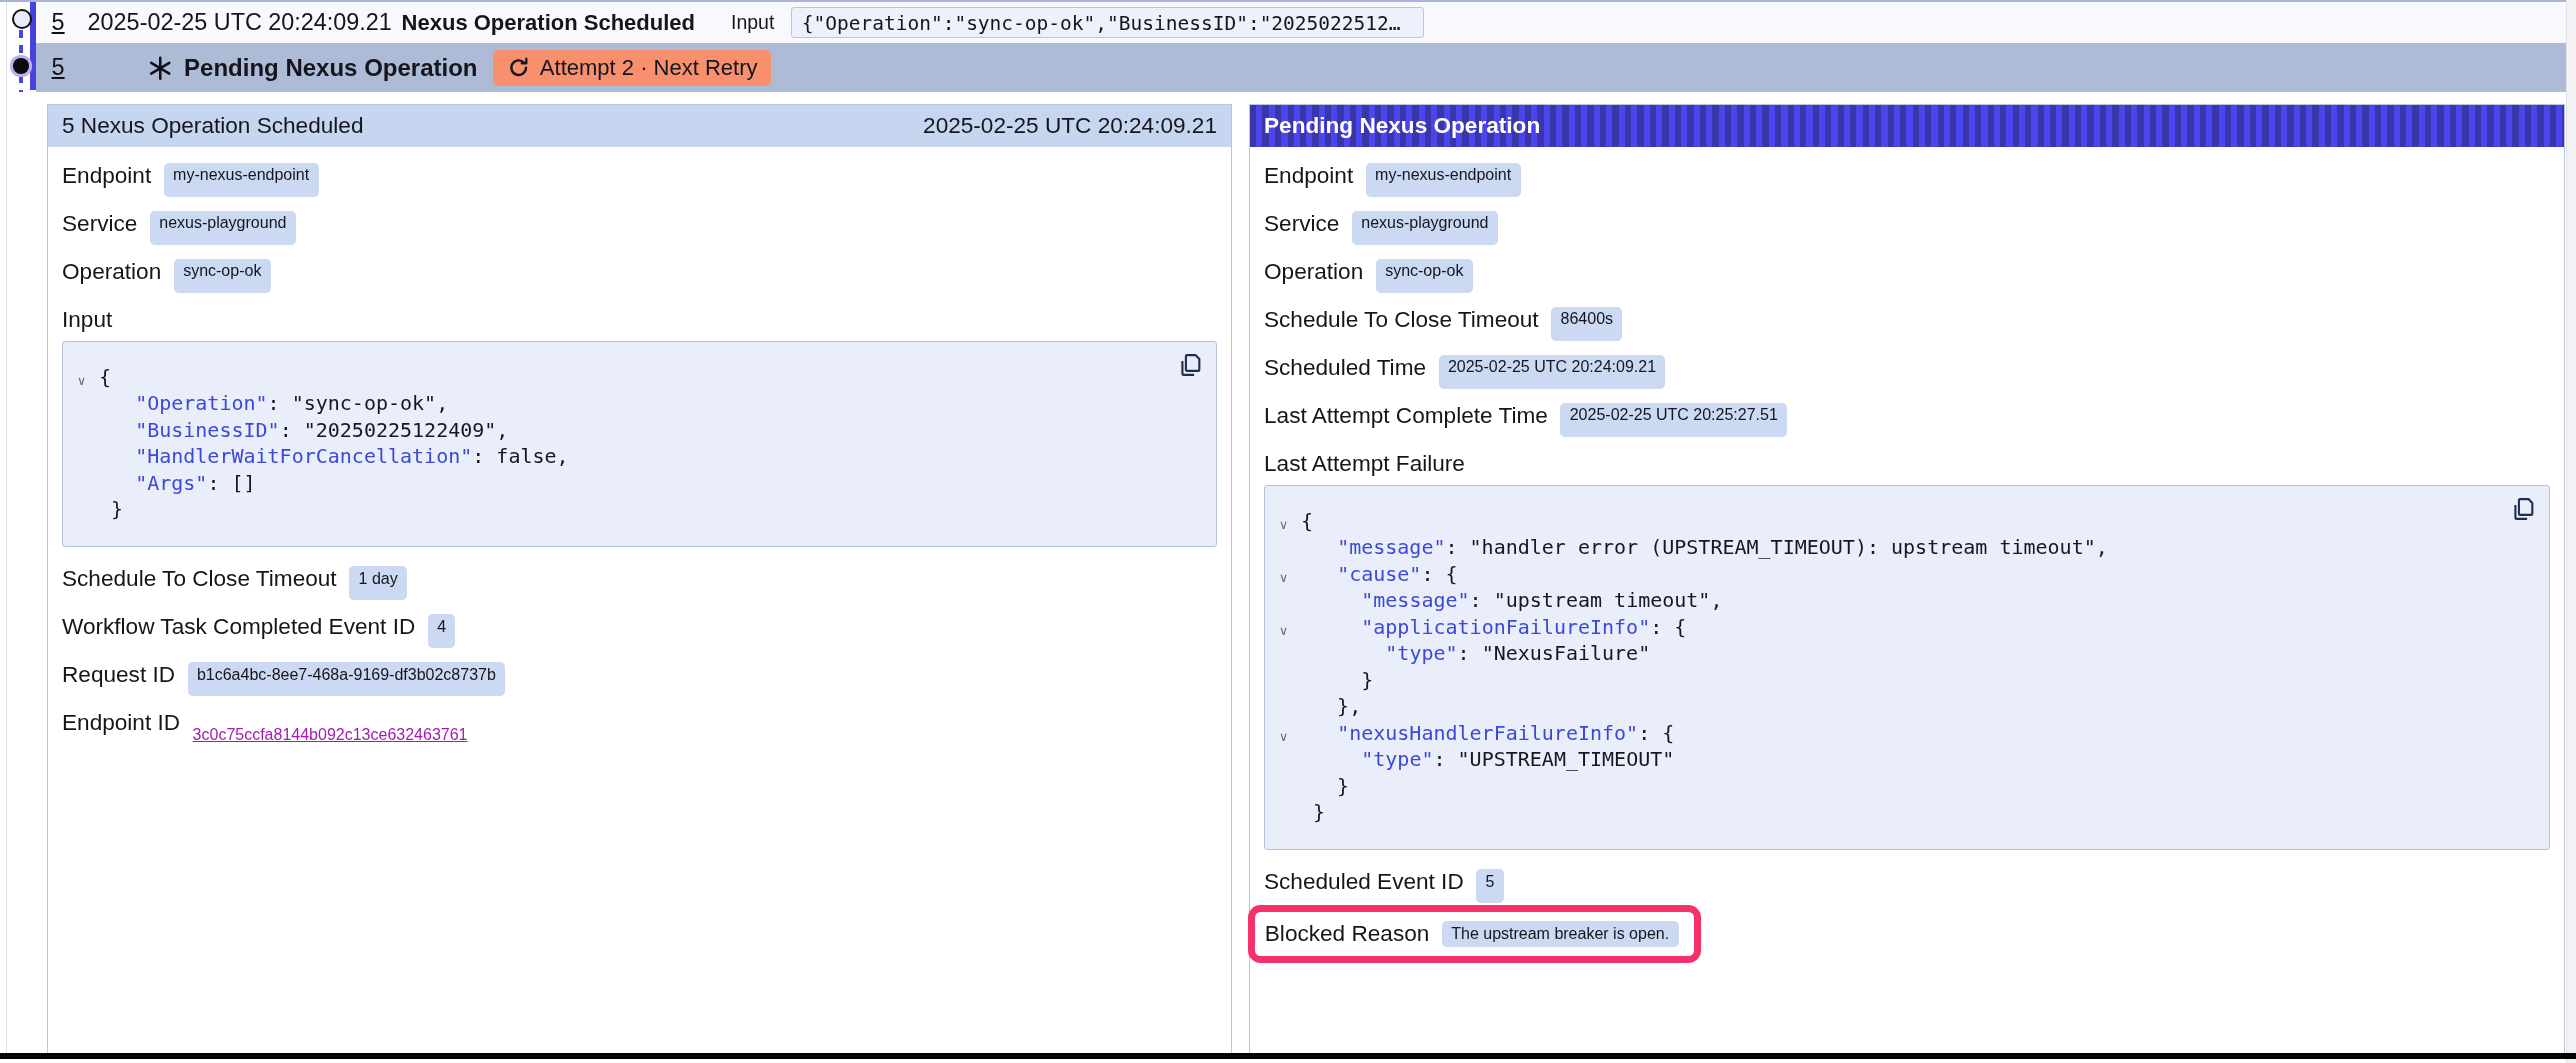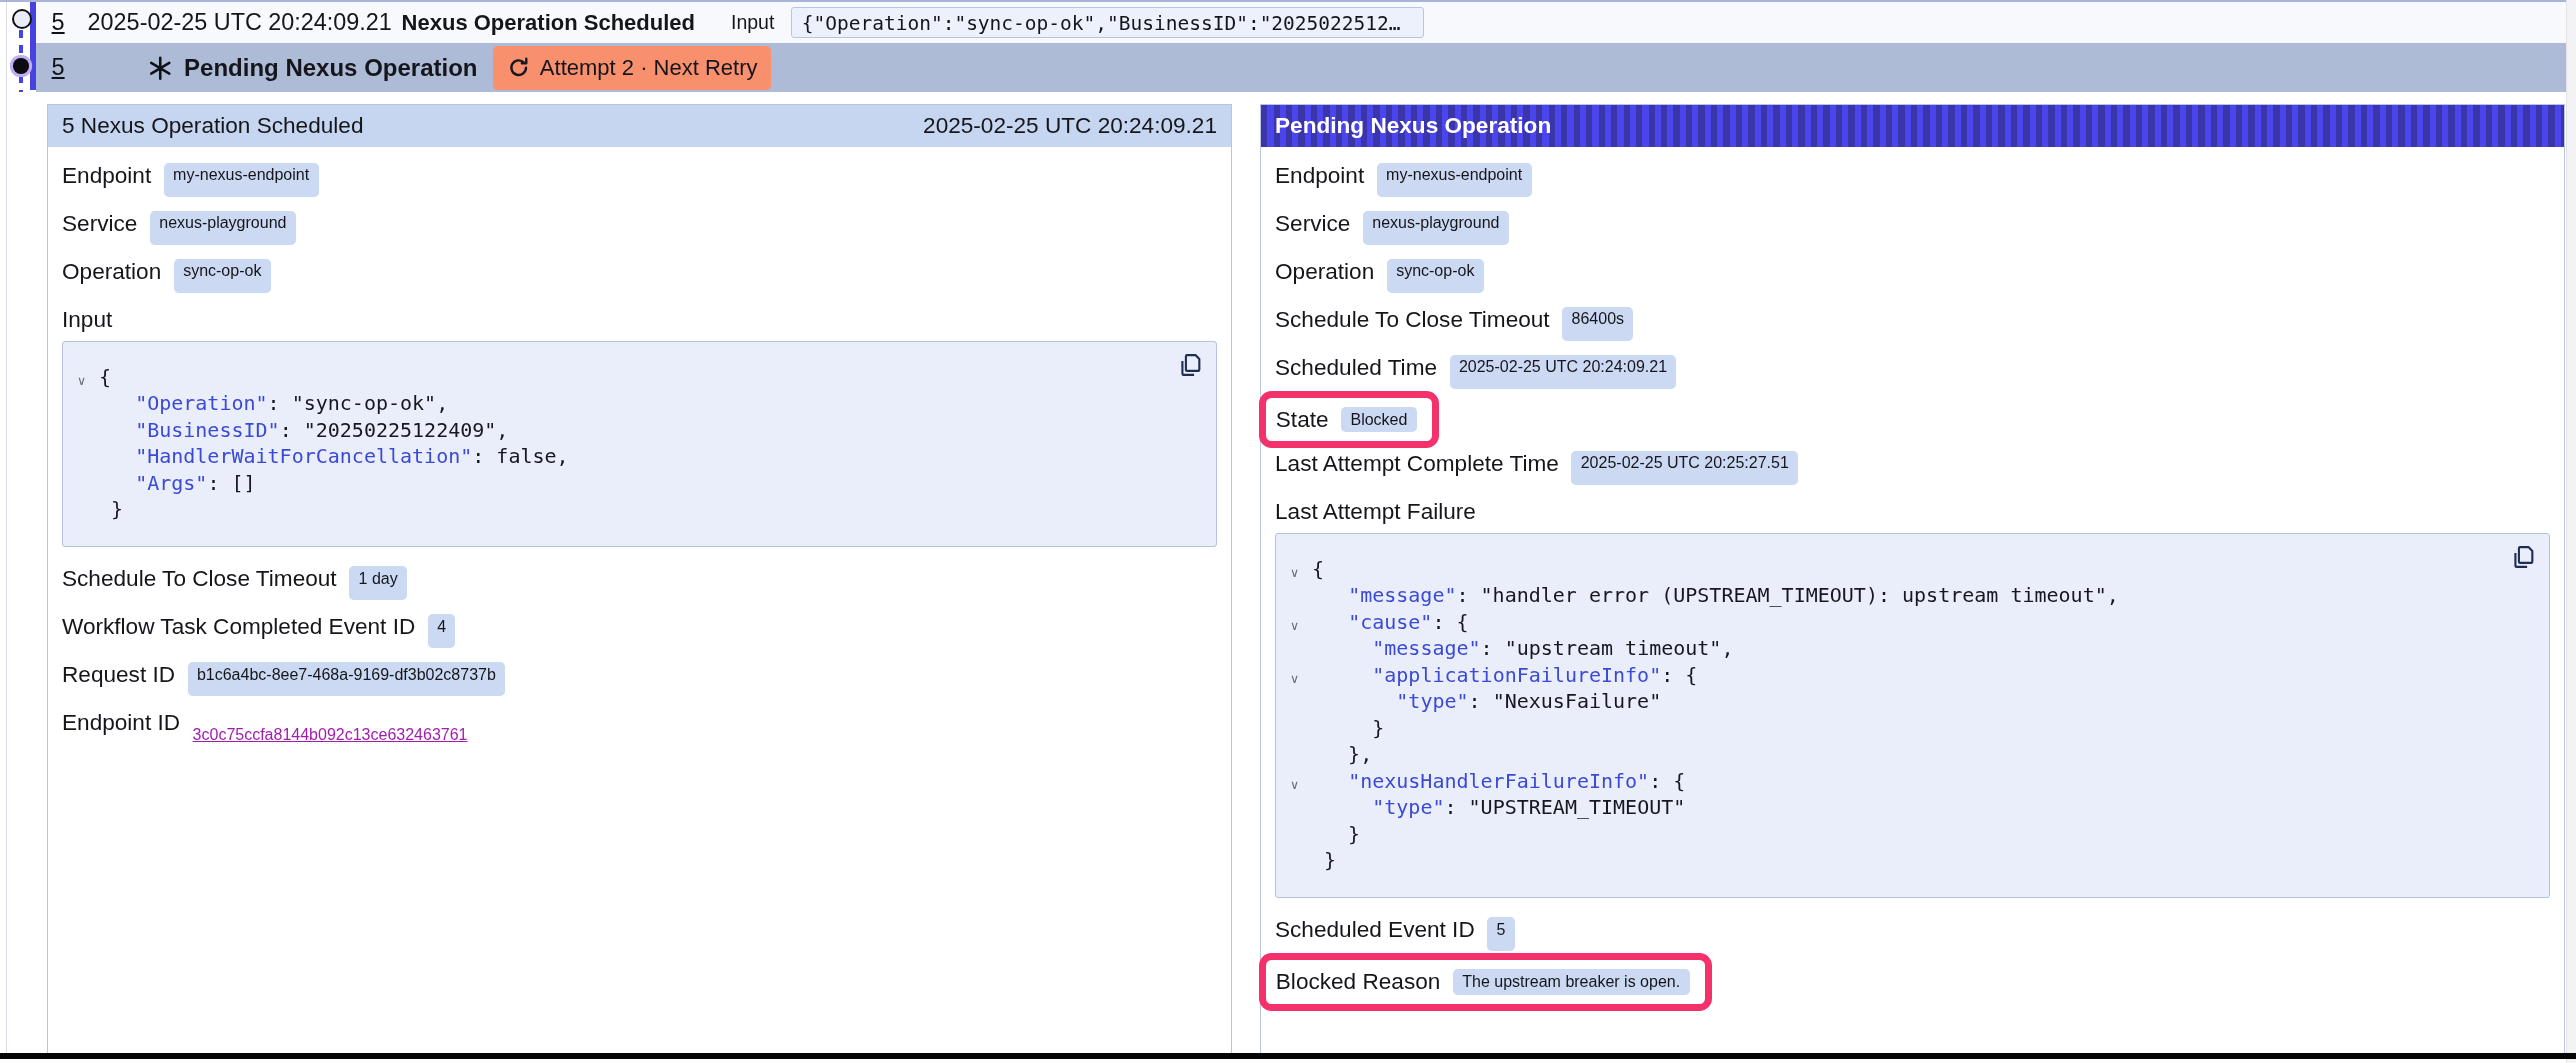--- a/index.html
+++ b/index.html
@@ -22,24 +22,24 @@
   .hrow-2{height:49px;background:#aebbd7;}
   .evt-num{display:inline-block;margin-left:15.6px;width:36px;font-size:23.4px;color:#101118;text-decoration:underline;flex:0 0 auto;}
   .evt-time{display:inline-block;width:314px;font-size:23.4px;flex:0 0 auto;}
   .evt-title{font-size:22px;font-weight:bold;flex:0 0 auto;}
   .inline-input-label{margin-left:36px;font-size:19.5px;flex:0 0 auto;}
   .inline-input-chip{margin-left:17px;width:633px;height:31px;line-height:31px;box-sizing:border-box;
     background:#edf1fb;border:1.6px solid #b5c4e8;border-radius:3.1px;padding:0 9.4px;
     font-family:"DejaVu Sans Mono",monospace;font-size:19.5px;white-space:nowrap;overflow:hidden;flex:0 0 auto;}
   .asterisk{margin-left:59px;width:26.5px;height:26.5px;flex:0 0 auto;}
   .pending-title{margin-left:11px;font-size:24px;font-weight:bold;flex:0 0 auto;}
-  .retry-badge{margin-left:15.6px;display:inline-flex;align-items:center;gap:9.4px;height:44px;
+  .retry-badge{margin-left:15.6px;display:inline-flex;align-items:center;gap:9.4px;height:36px;
     background:#f8906e;border-radius:4.7px;padding:0 14px;font-size:22px;color:#15161c;flex:0 0 auto;}
   
-  .panels{position:absolute;left:47px;top:104px;right:11px;bottom:9.4px;display:flex;gap:28px;z-index:1;}
+  .panels{position:absolute;left:47px;top:104px;right:11px;bottom:9.4px;display:flex;gap:17px;z-index:1;}
   .panel{background:#fff;border:0.8px solid #b9c5de;box-sizing:border-box;overflow:visible;}
   .panel-left{width:1185px;flex:0 0 auto;}
   .panel-right{flex:1 1 auto;}
   .panel-header{height:42px;display:flex;align-items:center;justify-content:space-between;
     padding:0 14px;font-size:22.6px;box-sizing:border-box;}
   .panel-header.plain{background:#c6d5f0;}
   .panel-header.striped{background:repeating-linear-gradient(to right,#3a35a9 0 6.2px,#4a45ed 6.2px 12.5px);
     color:#ffffff;font-weight:bold;justify-content:flex-start;}
   .panel-body{padding:15.6px 14px;}
   .field{display:flex;min-height:34px;margin-bottom:14px;font-size:22.6px;}
@@ -177,26 +177,20 @@
       </div>
       <div class="field">
         <span class="lbl">Schedule To Close Timeout</span>
         <span class="chip">86400s</span>
       </div>
       <div class="field">
         <span class="lbl">Scheduled Time</span>
         <span class="chip">2025-02-25 UTC 20:24:09.21</span>
       </div>
 
-      <div class="field">
-        <span class="annotation">
-          <span class="lbl">State</span>
-          <span class="chip">Blocked</span>
-        </span>
-      </div>
 
       <div class="field">
         <span class="lbl">Last Attempt Complete Time</span>
         <span class="chip">2025-02-25 UTC 20:25:27.51</span>
       </div>
 
       <div class="section-label">Last Attempt Failure</div>
       <div class="code-block">
         <button class="copy-btn" title="">
           <svg viewBox="0 0 24 24" width="28" height="28" fill="none" stroke="#1f2d52" stroke-width="1.8" stroke-linejoin="round">

